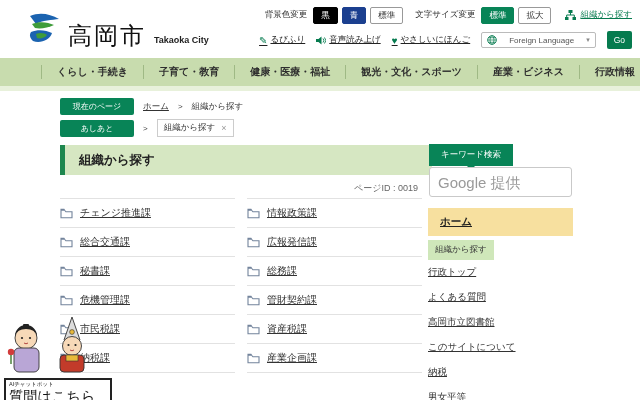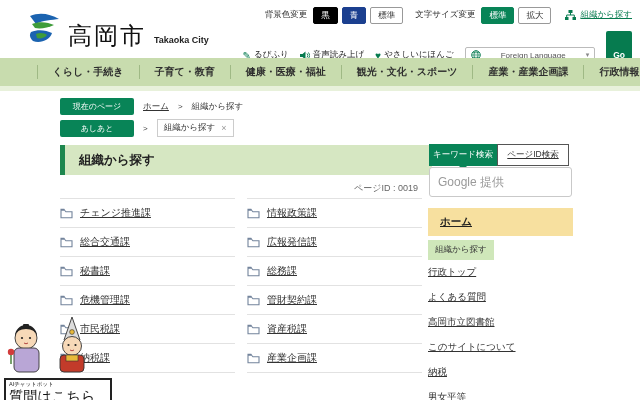--- a/index.html
+++ b/index.html
@@ -15,24 +15,24 @@
   .util-row1{position:absolute;top:7px;right:8px;display:flex;align-items:center;gap:4px;font-size:8.5px;color:#333;}
   .util-row2{position:absolute;top:31px;right:8px;display:flex;align-items:center;gap:11px;font-size:8.5px;}
   .u-label{margin:0 2px 0 8px;color:#333;}
   .btn-sq{display:inline-block;padding:3px 7px;border:1px solid #999;border-radius:2px;font-size:8.5px;line-height:1;cursor:pointer;background:#fff;color:#333;}
   .btn-black{background:#000;border-color:#000;color:#fff;}
   .btn-blue{background:#1b3f8f;border-color:#1b3f8f;color:#fff;}
   .btn-green{background:#088457;border-color:#088457;color:#fff;}
   .top-org-link{display:flex;align-items:center;gap:4px;margin-left:10px;color:#067b4f;text-decoration:underline;cursor:pointer;}
   .u-link{color:#222;text-decoration:underline;cursor:pointer;display:flex;align-items:center;gap:3px;}
   .u-ico{color:#067b4f;font-size:10px;text-decoration:none;display:inline-block;}
-  .lang-box{display:flex;align-items:center;border:1px solid #bbb;border-radius:2px;padding:2px 5px;gap:20px;background:#fff;cursor:pointer;}
+  .lang-box{display:flex;align-items:center;border:1px solid #bbb;border-radius:2px;padding:2px 5px;gap:12px;background:#fff;cursor:pointer;}
   .lang-text{font-size:8px;color:#555;}
   .caret{font-size:7px;color:#888;}
-  .go-btn{background:#067b4f;color:#fff;font-size:8.5px;font-weight:bold;padding:19px 7px;border-radius:2px;cursor:pointer;}
+  .go-btn{background:#067b4f;color:#fff;font-size:8.5px;font-weight:normal;padding:4px 7px;border-radius:2px;cursor:pointer;}
 
   
   .nav{position:absolute;top:58px;left:0;width:640px;height:28px;background:#c8dcae;display:flex;justify-content:center;align-items:center;padding-left:26px;}
   .nav-item{font-size:10px;font-weight:bold;color:#2e2e2e;padding:0 15px;border-left:1px solid #9fb985;line-height:14px;cursor:pointer;}
   .nav-item:last-child{border-right:1px solid #9fb985;}
   .nav-strip{position:absolute;top:86px;left:0;width:640px;height:5px;background:#e8f1db;}
 
   
   .crumb-row{position:absolute;left:60px;display:flex;align-items:center;gap:9px;font-size:8.5px;color:#333;}
   .row-current{top:98px;}
@@ -48,25 +48,25 @@
   .page-id{position:absolute;left:60px;top:182px;width:358px;text-align:right;font-size:9px;color:#666;}
 
   .dept-wrap{position:absolute;left:60px;top:198px;width:362px;display:flex;gap:12px;}
   .dept-col{width:175px;border-top:1px solid #e2e2e2;}
   .dept-row{height:28px;border-bottom:1px solid #e2e2e2;display:flex;align-items:center;gap:7px;cursor:pointer;}
   .dept-row svg{flex:0 0 auto;}
   .dept-link{font-size:10px;color:#333;text-decoration:underline;}
 
   
   .side-tabs{position:absolute;left:429px;top:144px;display:flex;}
-  .tab-keyword{background:#088457;color:#fff;font-size:8.5px;padding:5px 0;width:68px;text-align:center;position:relative;cursor:pointer;}
+  .tab-keyword{background:#088457;color:#fff;font-size:8.5px;padding:5px 8px;width:68px;text-align:center;position:relative;cursor:pointer;}
   .tab-keyword:after{content:"";position:absolute;left:50%;bottom:-4px;margin-left:-4px;border-left:4px solid transparent;border-right:4px solid transparent;border-top:4px solid #088457;}
   .tab-pageid{background:#fff;border:1px solid #555;font-size:8.5px;padding:4px 0;width:70px;text-align:center;text-decoration:underline;cursor:pointer;}
   .search-box{position:absolute;left:429px;top:167px;width:141px;height:28px;border:1px solid #c9c9c9;border-radius:3px;background:#fff;}
-  .search-box input{width:100%;height:100%;border:none;outline:none;font-size:12px;padding-left:8px;box-sizing:border-box;background:transparent;color:#444;font-family:"Liberation Sans",sans-serif;}
+  .search-box input{width:100%;height:100%;border:none;outline:none;font-size:15px;padding-left:8px;box-sizing:border-box;background:transparent;color:#444;font-family:"Liberation Sans",sans-serif;}
   .search-box input::placeholder{color:#9a9a9a;}
   .side-home{position:absolute;left:428px;top:208px;width:133px;background:#f7e09f;padding:7px 0 7px 12px;font-size:10.5px;font-weight:bold;cursor:pointer;}
   .side-home span{text-decoration:underline;color:#222;}
   .side-chip{position:absolute;left:428px;top:240px;background:#cfe7ba;color:#333;font-size:8.5px;padding:4px 7px;cursor:pointer;}
   .side-links{position:absolute;left:428px;top:266px;display:flex;flex-direction:column;gap:14px;}
   .side-link{font-size:9.5px;color:#333;text-decoration:underline;cursor:pointer;line-height:11px;}
 
   
   .chatbot{position:absolute;left:2px;top:316px;width:110px;cursor:pointer;}
   .chatbot-box{border:2px solid #222;background:#fff;width:98px;padding:1px 3px 2px 3px;margin-left:2px;}
@@ -136,21 +136,21 @@
       </span>
       <span class="go-btn">Go</span>
     </div>
   </div>
 
   <div class="nav">
     <span class="nav-item">くらし・手続き</span>
     <span class="nav-item">子育て・教育</span>
     <span class="nav-item">健康・医療・福祉</span>
     <span class="nav-item">観光・文化・スポーツ</span>
-    <span class="nav-item">産業・産業企画課</span>
+    <span class="nav-item">産業・ビジネス</span>
     <span class="nav-item">行政情報</span>
   </div>
   <div class="nav-strip"></div>
 
   <div class="crumb-row row-current">
     <span class="badge">現在のページ</span>
     <span class="crumb-link">ホーム</span>
     <span class="crumb-sep">&gt;</span>
     <span>組織から探す</span>
   </div>
@@ -240,21 +240,20 @@
         <svg width="13" height="11" viewBox="0 0 13 11">
             <path d="M1 2.2 h3.6 l1.3 1.6 H12 v6 H1 Z M1 2.2 v-1 h3 l0.6 1" fill="none" stroke="#73849c" stroke-width="1.1"></path>
           </svg>
         <span class="dept-link">産業企画課</span>
       </div>
     </div>
   </div>
 
   <div class="side-tabs">
     <span class="tab-keyword">キーワード検索</span>
-    <span class="tab-pageid">ページID検索</span>
   </div>
   <div class="search-box">
     <input type="text" placeholder="Google 提供" style="">
   </div>
 
   <div class="side-home">
     <span>ホーム</span>
   </div>
   <span class="side-chip">組織から探す</span>
 

